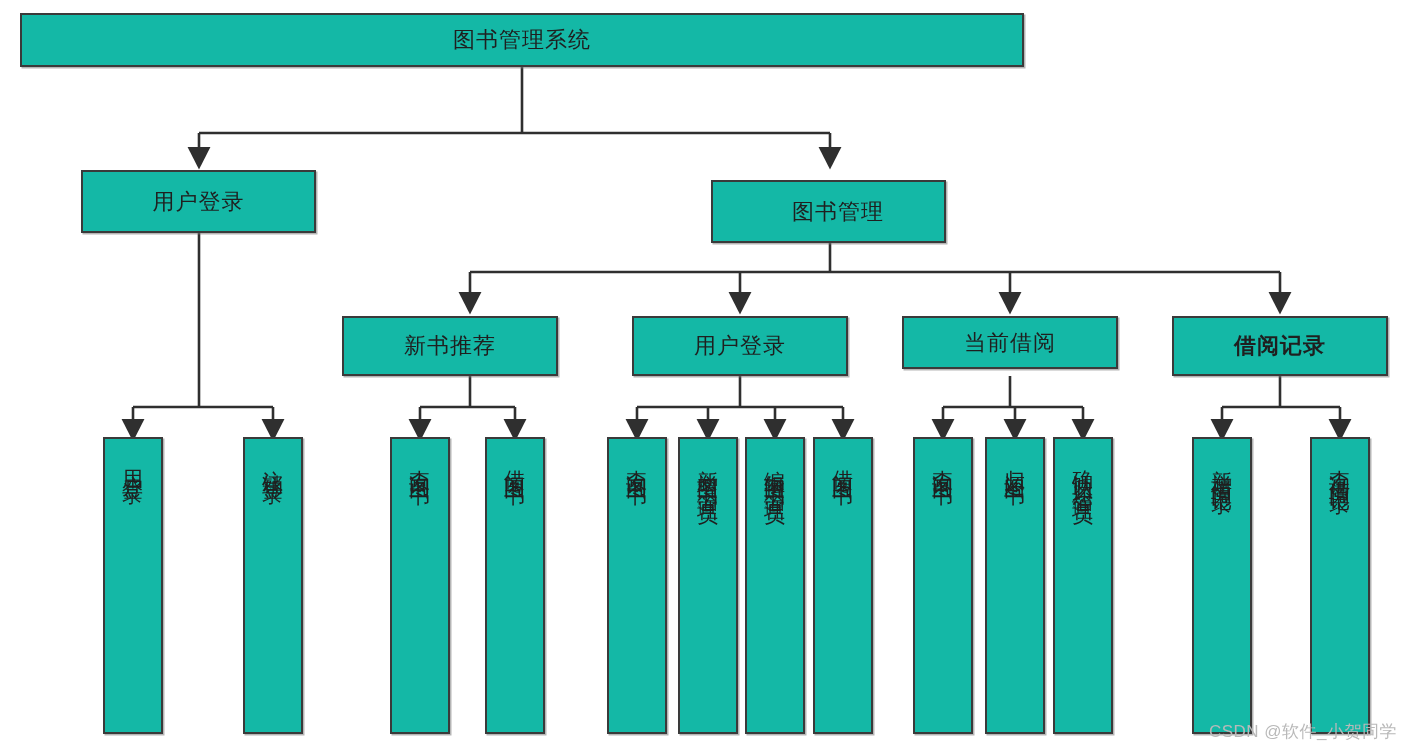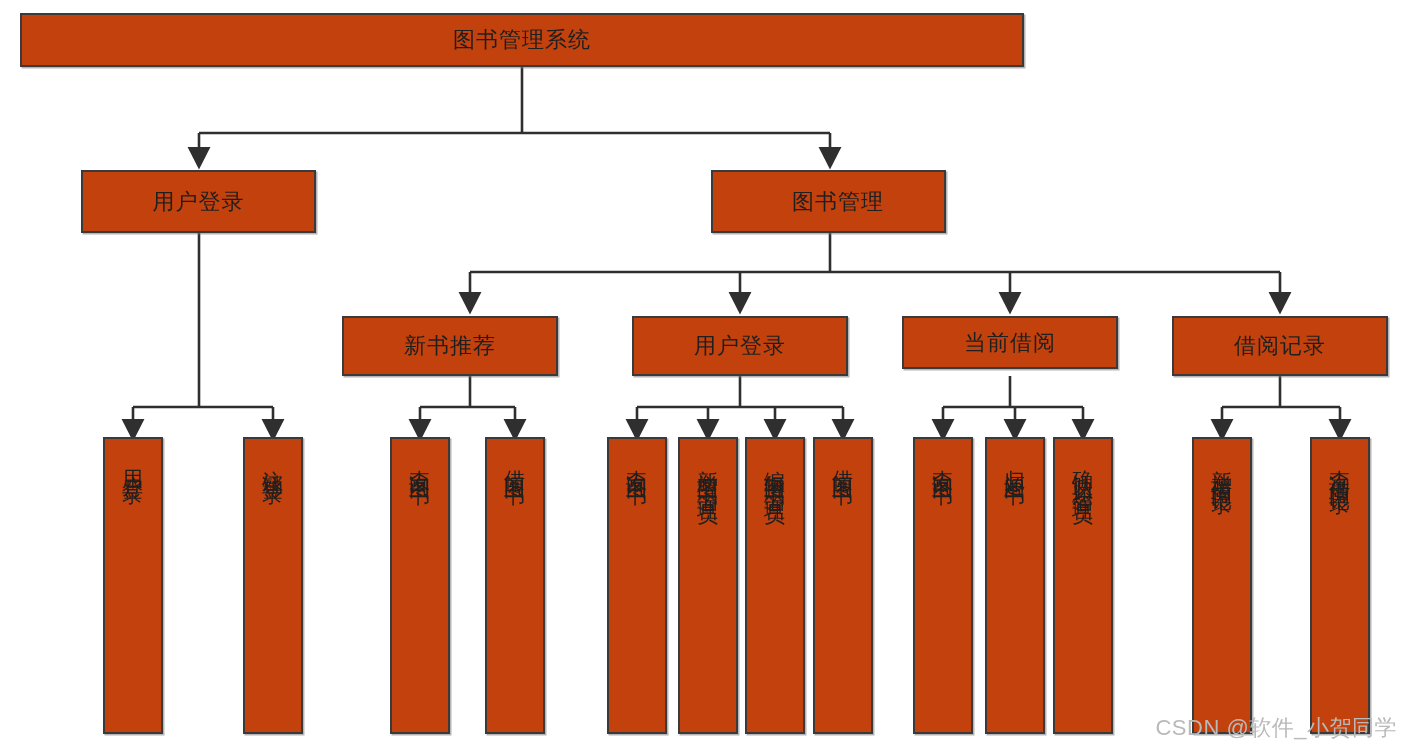--- a/index.html
+++ b/index.html
@@ -3,21 +3,21 @@
 <meta charset="utf-8">
 <style>
   html,body{margin:0;padding:0;background:#ffffff;}
   body{font-family:"Liberation Sans","DejaVu Sans",sans-serif;}
   #stage{position:relative;width:1405px;height:747px;background:#ffffff;overflow:hidden;}
   svg#wires{position:absolute;left:0;top:0;width:1405px;height:747px;pointer-events:none;}
 
   .node{
     position:absolute;
     box-sizing:border-box;
-    background:#c2410c;
+    background:#14b8a6;
     border:2px solid #3a3a3a;
     display:flex;
     align-items:center;
     justify-content:center;
     color:#1f1f1f;
     box-shadow:1.5px 1.5px 0 0 rgba(120,120,120,0.55);
   }
   .node.horiz{font-size:22px;letter-spacing:1px;}
   .node.root{font-size:22px;}
   .node.leaf{
@@ -31,21 +31,21 @@
     text-orientation:upright;
     letter-spacing:5px;
     line-height:1;
     white-space:nowrap;
     display:block;
   }
   .watermark{
     position:absolute;
     right:8px;
     bottom:4px;
-    font-size:22px;
+    font-size:17px;
     color:#b9b9b9;
     white-space:nowrap;
     letter-spacing:0.5px;
   }
 </style>
 </head>
 <body>
 
 <div id="stage">
 
@@ -99,34 +99,34 @@
     </g>
   </svg>
 
   <div class="node horiz root" style="left:20px;top:13px;width:1004px;height:54px;">
     <span>图书管理系统</span>
   </div>
 
   <div class="node horiz" style="left:81px;top:170px;width:235px;height:63px;">
     <span>用户登录</span>
   </div>
-  <div class="node horiz" style="left:711px;top:170px;width:235px;height:63px;padding-left:19px;">
+  <div class="node horiz" style="left:711px;top:180px;width:235px;height:63px;padding-left:19px;">
     <span>图书管理</span>
   </div>
 
   <div class="node horiz" style="left:342px;top:316px;width:216px;height:60px;">
     <span>新书推荐</span>
   </div>
   <div class="node horiz" style="left:632px;top:316px;width:216px;height:60px;">
     <span>用户登录</span>
   </div>
   <div class="node horiz" style="left:902px;top:316px;width:216px;height:53px;">
     <span>当前借阅</span>
   </div>
-  <div class="node horiz" style="left:1172px;top:316px;width:216px;height:60px;">
+  <div class="node horiz" style="left:1172px;top:316px;width:216px;height:60px;font-weight:bold;">
     <span>借阅记录</span>
   </div>
 
   <div class="node leaf" style="left:103px;top:437px;width:60px;height:297px;">
     <span class="vtext">用户登录</span>
   </div>
   <div class="node leaf" style="left:243px;top:437px;width:60px;height:297px;">
     <span class="vtext">注销登录</span>
   </div>
 

